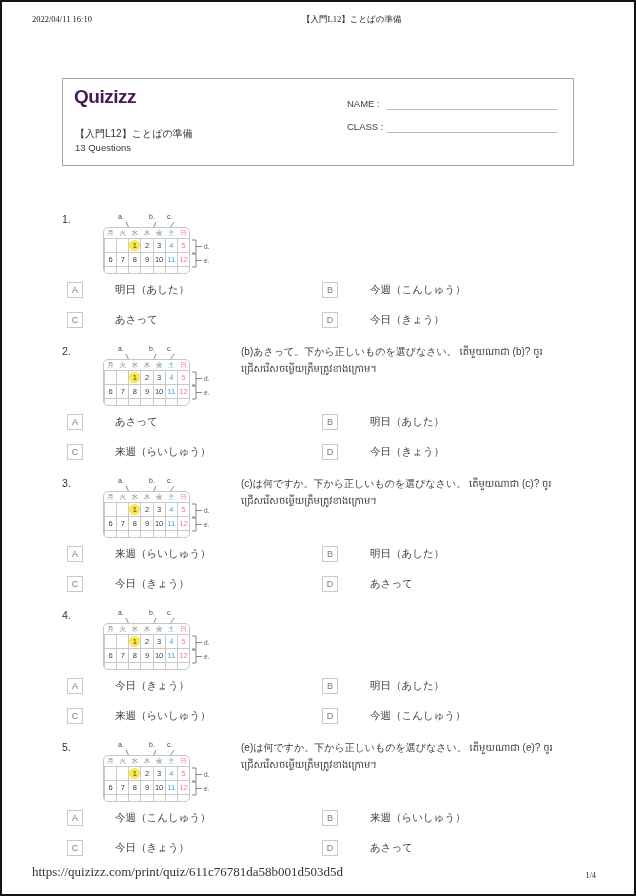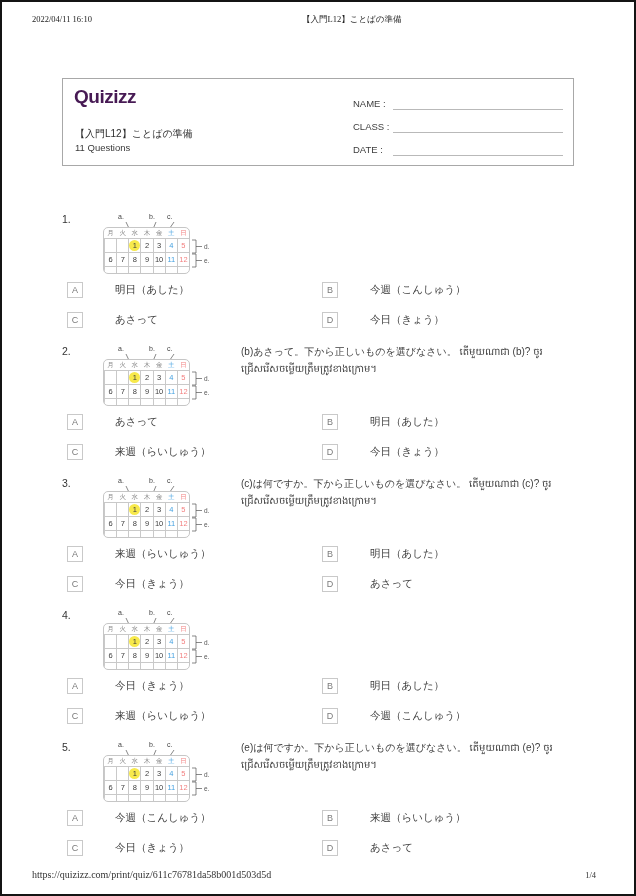--- a/index.html
+++ b/index.html
@@ -1,27 +1,27 @@
 <!DOCTYPE html>
 <html><head>
 <meta charset="utf-8">
 <style>
   html,body{margin:0;padding:0;background:#fff;}
   .page{position:relative;width:636px;height:896px;box-sizing:border-box;border:2px solid #141414;background:#fff;font-family:"Liberation Sans",sans-serif;overflow:hidden;}
   
   .hdr-date{position:absolute;left:30px;top:12px;font-family:"Liberation Serif",serif;font-size:8.5px;color:#222;}
   .hdr-title{position:absolute;left:300px;top:12px;font-family:"Liberation Serif",serif;font-size:8.5px;color:#222;}
-  .ftr-url{position:absolute;left:30px;bottom:14px;font-family:"Liberation Serif",serif;font-size:10px;color:#333;}
+  .ftr-url{position:absolute;left:30px;bottom:14px;font-family:"Liberation Serif",serif;font-size:13px;color:#333;}
   .ftr-page{position:absolute;right:38px;bottom:14px;font-family:"Liberation Serif",serif;font-size:8.5px;color:#333;}
   
   .quiz-box{position:absolute;left:60px;top:76px;width:512px;height:88px;box-sizing:border-box;border:1px solid #a8a8a8;background:#fff;padding-left:36px;}
   .logo{position:absolute;left:11px;top:7px;font-size:19px;font-weight:800;letter-spacing:-0.5px;color:#471a54;}
   .quiz-title{position:absolute;left:12px;top:48px;font-size:10px;color:#2f2f2f;}
   .quiz-count{position:absolute;left:12px;top:63px;font-size:9.5px;color:#3a3a3a;}
-  .fields{position:absolute;left:290px;top:8px;width:210px;}
+  .fields{position:absolute;left:284px;top:8px;width:210px;}
   .field{display:flex;align-items:flex-end;height:23px;}
   .field-label{font-size:9.5px;color:#3d3d3d;width:40px;flex:none;padding-bottom:1px;}
   .field-line{flex:1;border-bottom:1px solid #b9b9b9;height:14px;}
   
   .questions{position:absolute;left:60px;top:208px;width:512px;}
   .question{margin-bottom:14px;}
   .q-top{display:flex;align-items:flex-start;min-height:66px;}
   .q-num{width:26px;flex:none;font-size:10.5px;color:#333;padding-top:3px;}
   .q-cal{width:150px;height:66px;flex:none;position:relative;}
   .q-prompt{flex:1;font-size:10px;line-height:1.7;color:#3d3d3d;padding-top:1px;padding-left:3px;}
@@ -49,32 +49,28 @@
 <body>
 
 <div class="page">
 
   <span class="hdr-date">2022/04/11 16:10</span>
   <span class="hdr-title">【入門L12】ことばの準備</span>
 
   <div class="quiz-box">
     <div class="logo">Quizizz</div>
     <div class="quiz-title">【入門L12】ことばの準備</div>
-    <div class="quiz-count">11 Questions</div>
+    <div class="quiz-count">13 Questions</div>
     <div class="fields">
       <div class="field">
         <span class="field-label">NAME :</span>
         <span class="field-line"></span>
       </div>
       <div class="field">
         <span class="field-label">CLASS :</span>
-        <span class="field-line"></span>
-      </div>
-      <div class="field">
-        <span class="field-label">DATE :</span>
         <span class="field-line"></span>
       </div>
     </div>
   </div>
 
   <div class="questions" id="questions">
   <div class="question">
     <div class="q-top">
       <div class="q-num">1.</div>
       <div class="q-cal">

